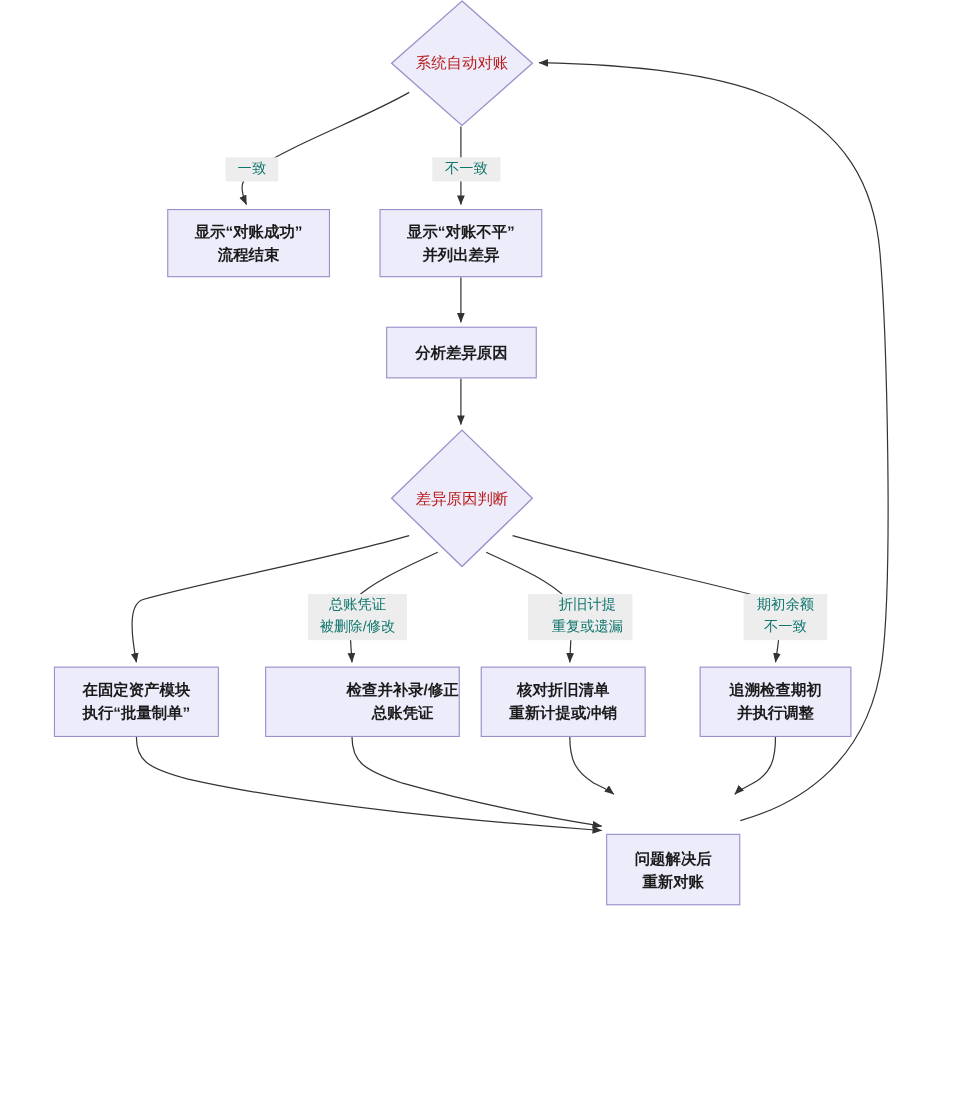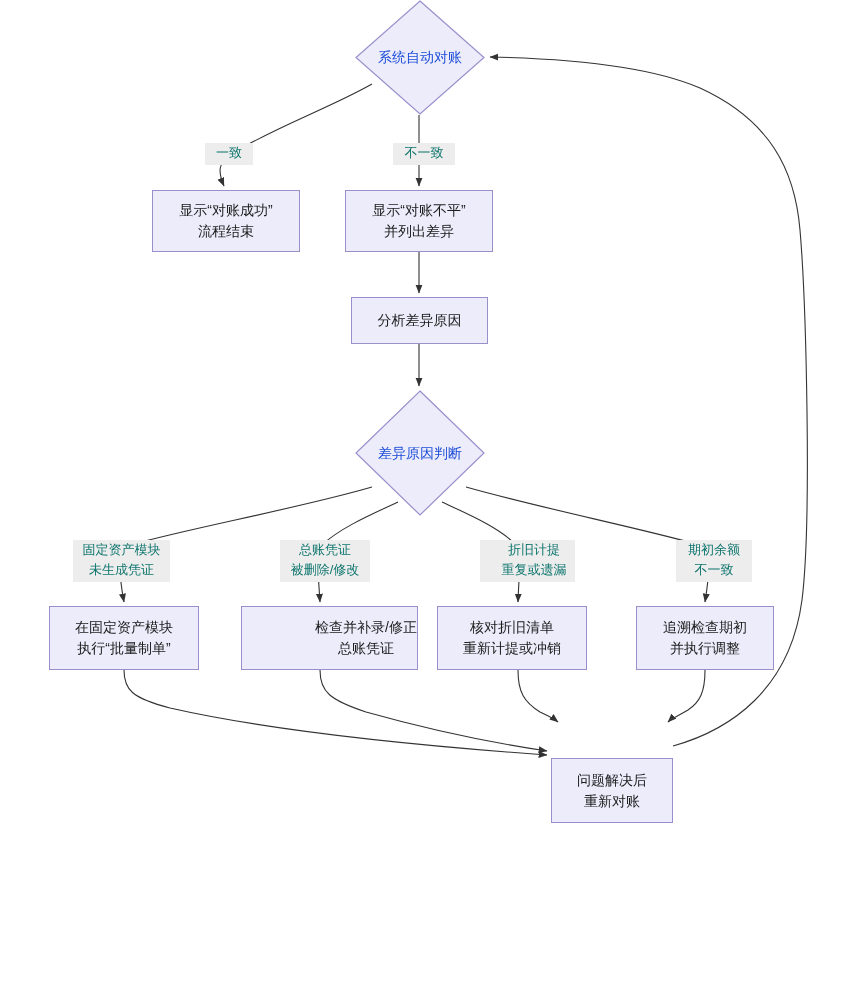--- a/index.html
+++ b/index.html
@@ -2,27 +2,27 @@
 <html><head>
 <meta charset="utf-8">
 <style>
   html,body{margin:0;padding:0;background:#ffffff;}
   body{width:867px;height:1000px;overflow:hidden;
        font-family:"Liberation Sans","DejaVu Sans",sans-serif;}
   #stage{position:relative;width:867px;height:1000px;}
   svg#edges{position:absolute;left:0;top:0;width:867px;height:1000px;}
   .node{position:absolute;box-sizing:border-box;display:flex;
         align-items:center;justify-content:center;text-align:center;}
-  .box{background:#ECECFB;border:1px solid #9A8FCB;}
+  .box{background:#ECECFB;border:1px solid #9A8FCB;font-weight:bold;}
   .box .lbl{font-size:14px;color:#1b1b1b;line-height:21px;white-space:pre-line;}
   .diamond-wrap{position:absolute;}
   .diamond-wrap .dshape{position:absolute;left:0;top:0;width:100%;height:100%;}
   .diamond-wrap .dlbl{position:absolute;left:0;top:0;width:100%;height:100%;
         display:flex;align-items:center;justify-content:center;
-        font-size:14px;color:#1d4ed8;line-height:21px;white-space:pre-line;}
+        font-size:14px;color:#b91c1c;line-height:21px;white-space:pre-line;}
   .elabel{position:absolute;background:#EDEDED;color:#0f766e;font-size:13px;
         line-height:20px;text-align:center;white-space:pre-line;padding:0 2px;}
 </style>
 </head>
 <body>
 
 <div id="stage">
 
   <svg id="edges" viewBox="0 0 867 1000">
     <defs>
@@ -111,22 +111,20 @@
 
   <div class="node box" style="left:551px;top:758px;width:122px;height:65px;">
     <span class="lbl">问题解决后
 重新对账</span>
   </div>
 
   <div class="elabel" style="left:205px;top:143px;width:44px;height:22px;">一致</div>
 
   <div class="elabel" style="left:393px;top:143px;width:58px;height:22px;">不一致</div>
 
-  <div class="elabel" style="left:73px;top:540px;width:93px;height:42px;">固定资产模块
-未生成凭证</div>
 
   <div class="elabel" style="left:280px;top:540px;width:86px;height:42px;">总账凭证
 被删除/修改</div>
 
   <div class="elabel" style="left:480px;top:540px;width:78px;height:42px;padding-left:15px;">折旧计提
 重复或遗漏</div>
 
   <div class="elabel" style="left:676px;top:540px;width:72px;height:42px;">期初余额
 不一致</div>
 

